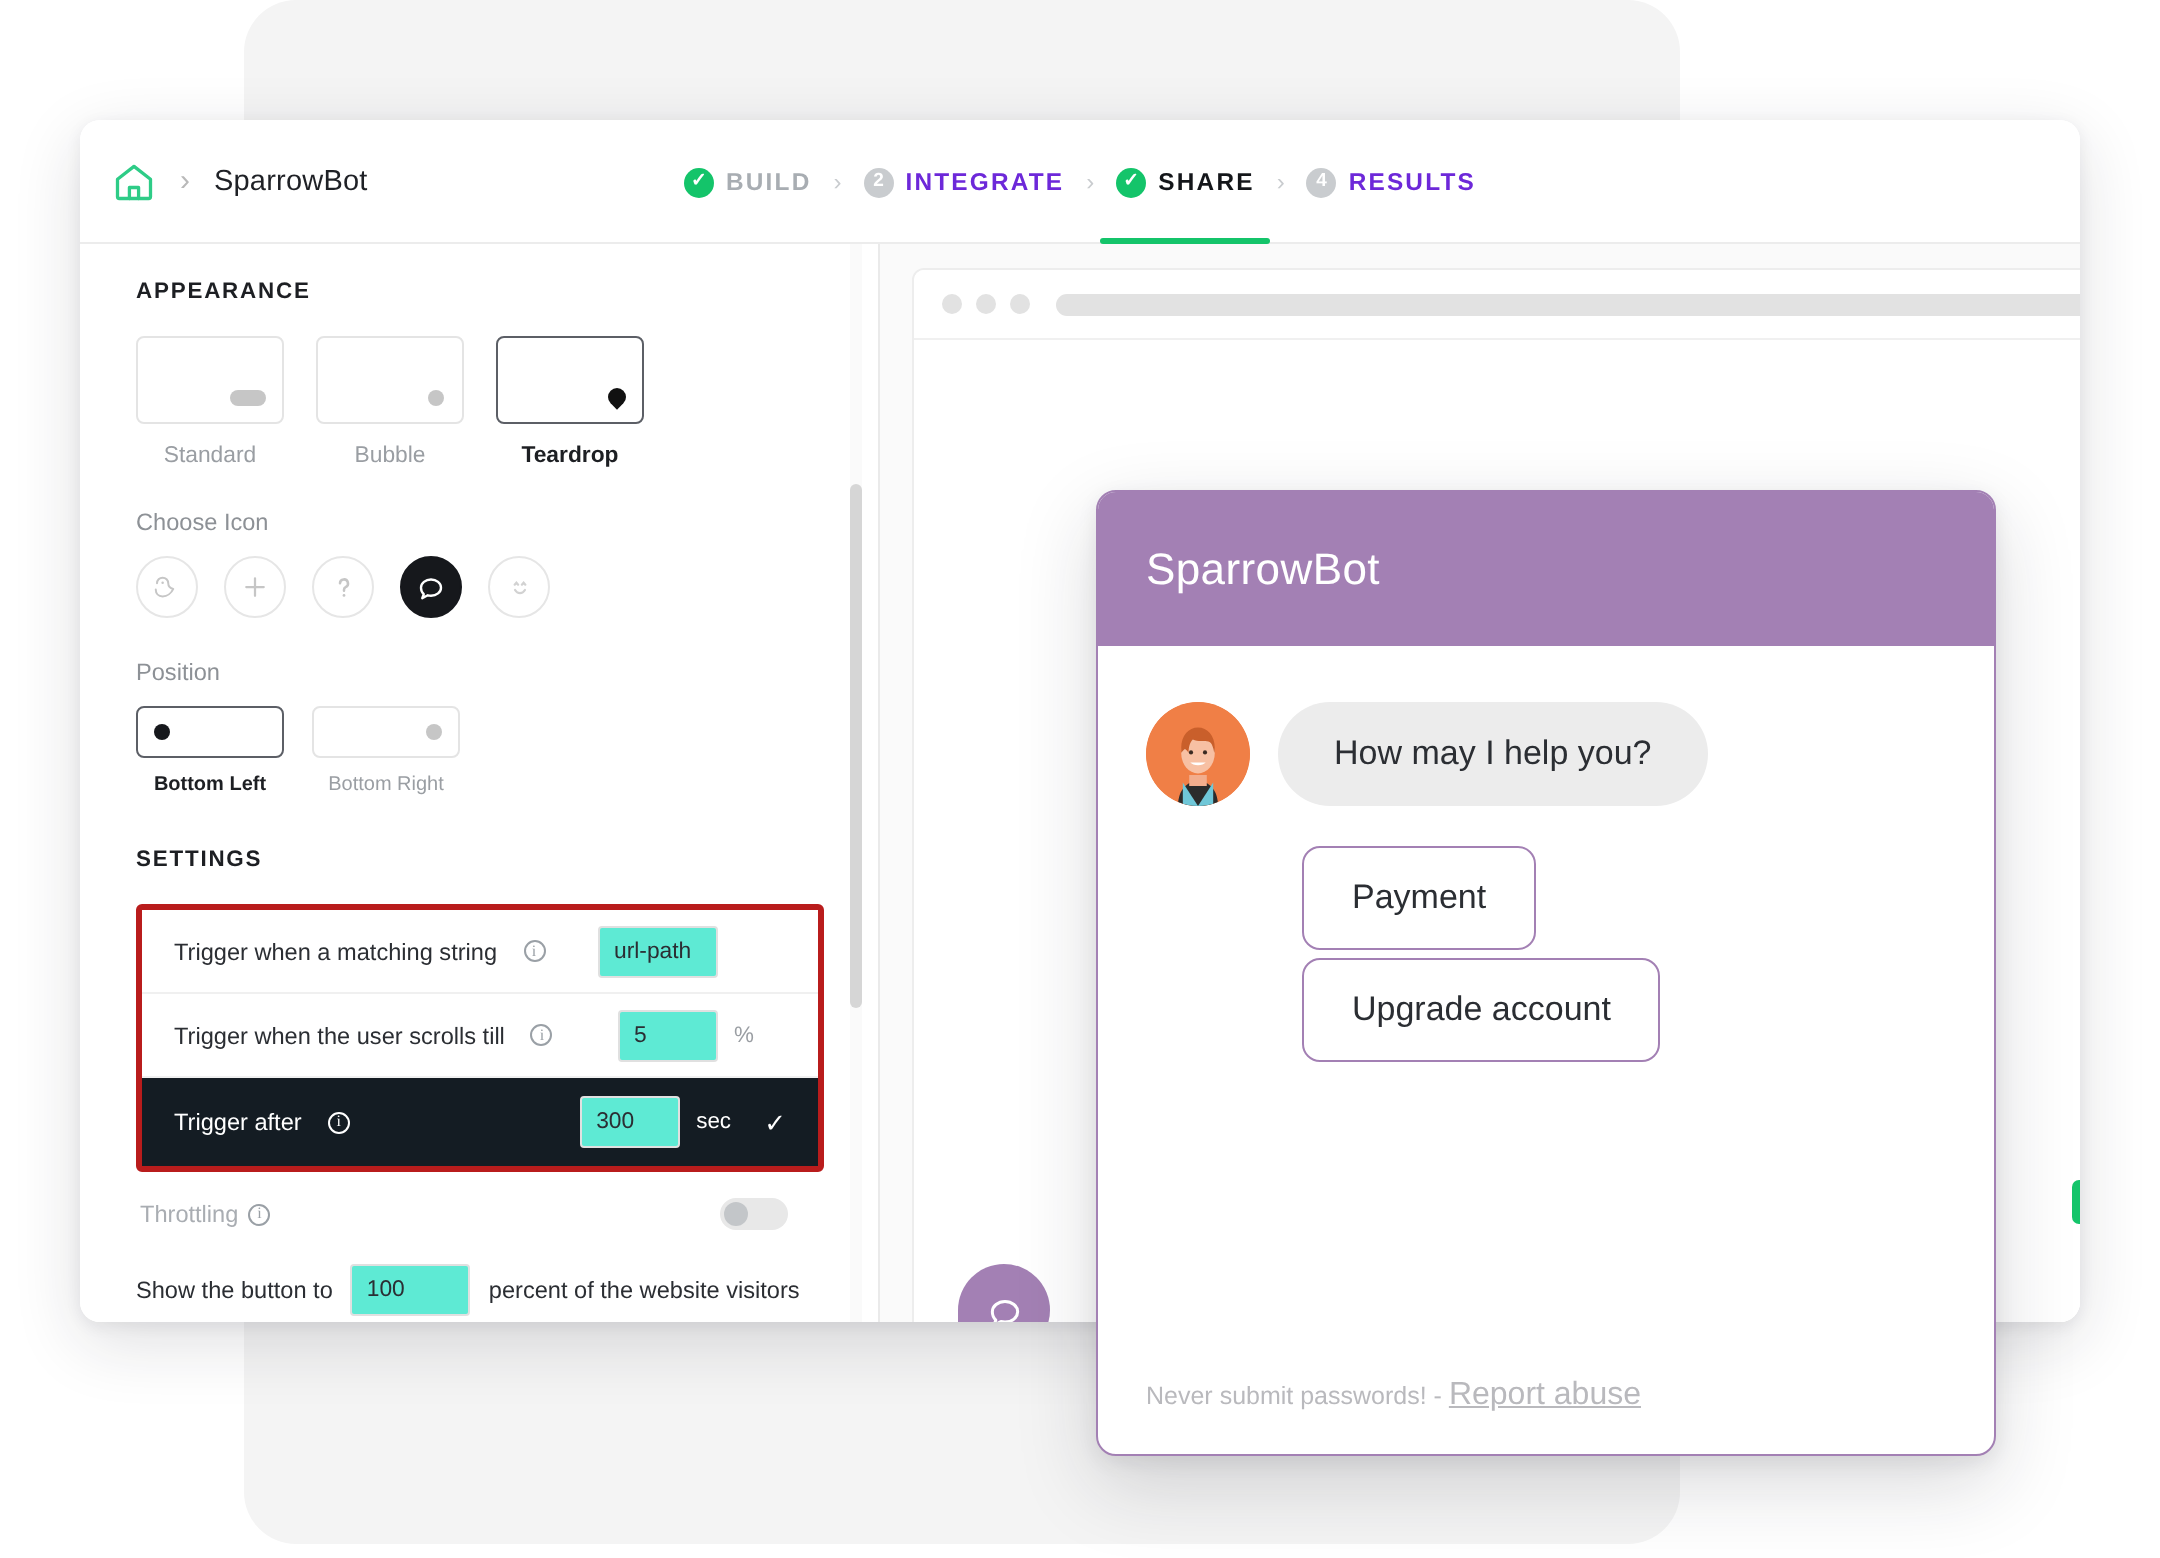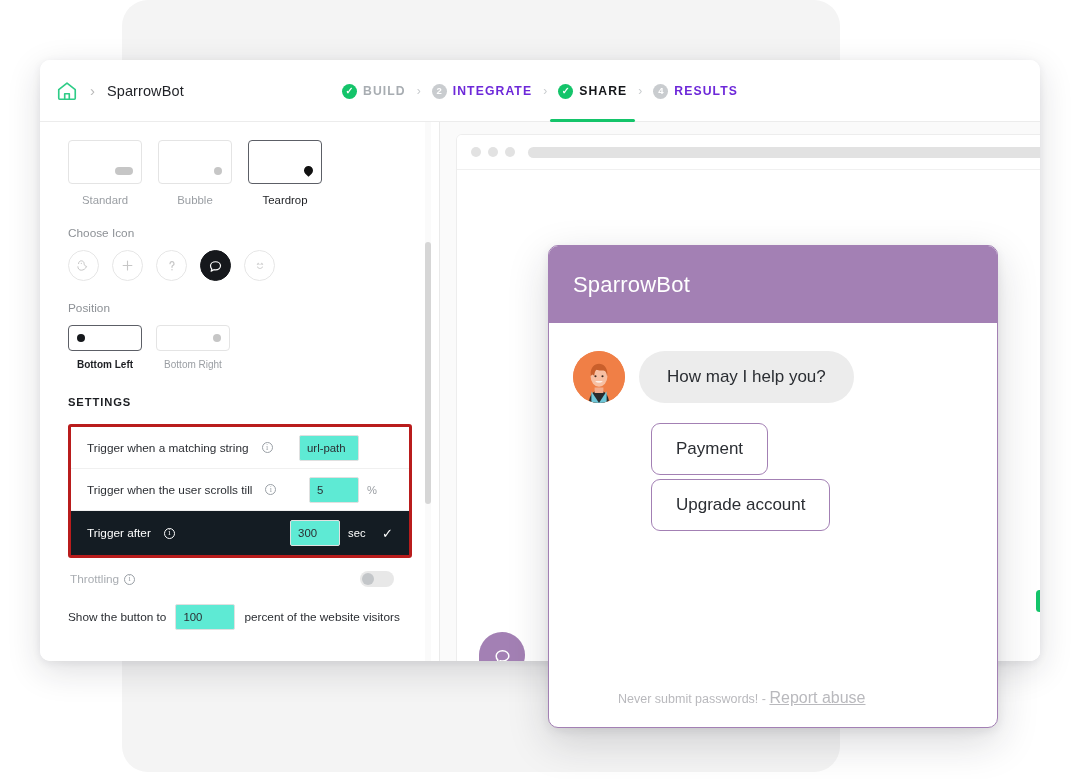--- a/index.html
+++ b/index.html
@@ -72,21 +72,21 @@
   .sec-title { font-size: 11.2px; font-weight: 700; letter-spacing: .9px; color: #1d1f23; margin-bottom: 16px; }
 
   .theme-row { display: flex; gap: 16px; }
   .theme-item { width: 74px; }
   .theme-box {
     width: 74px; height: 44px; border: 1px solid #e4e4e4; border-radius: 4px;
     background: #fff; position: relative;
   }
   .theme-box.selected { border: 1.6px solid #5c5f66; }
   .theme-label { margin-top: 10px; text-align: center; font-size: 11.4px; color: #9a9ea3; }
-  .theme-item.selected .theme-label { color: #1d1f23; font-weight: 400; }
+  .theme-item.selected .theme-label { color: #1d1f23; font-weight: 700; }
   .mini-standard { position: absolute; right: 8px; bottom: 8px; width: 18px; height: 8px; border-radius: 5px; background: #c6c6c6; }
   .mini-bubble { position: absolute; right: 9px; bottom: 8px; width: 8px; height: 8px; border-radius: 50%; background: #c6c6c6; }
   .mini-teardrop {
     position: absolute; right: 8px; bottom: 8px; width: 9px; height: 9px;
     background: #111; border-radius: 50% 50% 50% 0; transform: rotate(-45deg);
   }
 
   .field-label { font-size: 11.8px; color: #8d9196; margin: 20px 0 10px; }
 
   .icon-row { display: flex; gap: 13px; }
@@ -188,21 +188,21 @@
   }
 
   .opts { margin: 20px 0 0 78px; display: flex; flex-direction: column; gap: 4px; align-items: flex-start; }
   .opt-line { display: flex; gap: 16px; }
   .opt {
     border: 1.4px solid #a380b4; border-radius: 9px; background: #fff;
     padding: 15px 24px; font-size: 17px; color: #2b2e33;
     font-family: "Liberation Sans", sans-serif;
   }
 
-  .chat-footer { padding: 0 24px 20px 24px; margin-left: 45px; }
+  .chat-footer { padding: 0 24px 20px 24px; }
   .footer-text { font-size: 12.5px; color: #b9b9bd; }
   .footer-link { color: #b9b9bd; text-decoration: underline; }
 </style>
 </head>
 <body>
 
 <div id="stage">
 
   <div class="back-card"></div>
 
@@ -247,20 +247,21 @@
           <span class="step-label">RESULTS</span>
         </div>
 
       </div>
     </div>
 
     <div class="app-body">
 
       <div class="left-pane">
 
+        <div class="sec-title">APPEARANCE</div>
 
         <div class="theme-row">
           <div class="theme-item">
             <div class="theme-box">
                 <span class="mini-standard"></span>
               </div>
             <div class="theme-label">Standard</div>
           </div>
           <div class="theme-item">
             <div class="theme-box">

